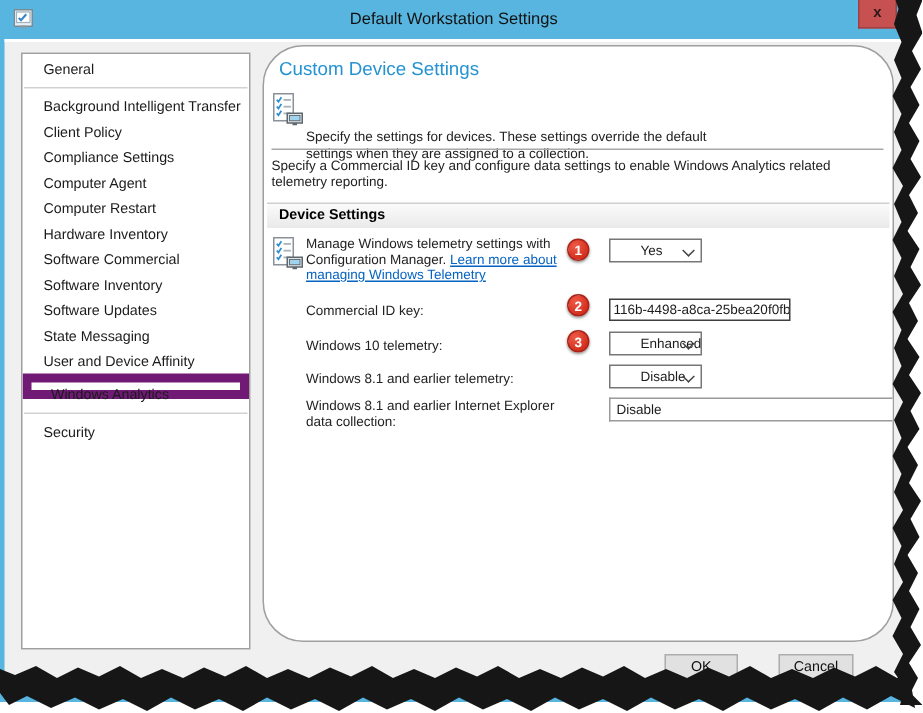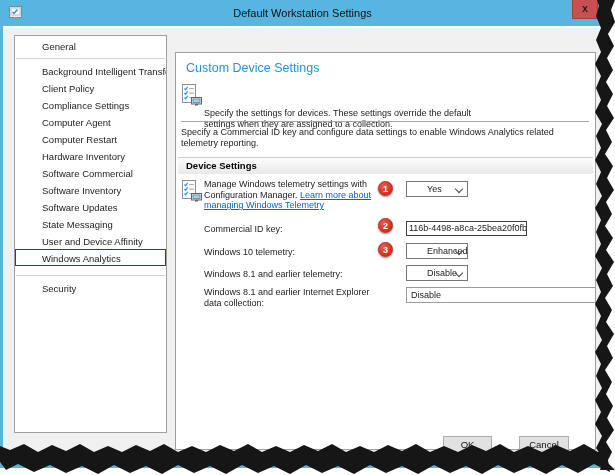--- a/index.html
+++ b/index.html
@@ -14,27 +14,27 @@
               text-align:center;font-size:11px;color:#111;}
   .close-btn{position:absolute;left:572px;top:0;width:26px;height:19px;background:#c75050;
              border:1px solid #a04040;border-top:none;box-sizing:border-box;text-align:center;
              font-size:10px;font-weight:bold;color:#2d1a1a;line-height:17px;}
 
   .body{position:absolute;left:3px;top:26px;width:599px;height:437px;background:#f0f0f0;
         border-top:2px solid #ffffff;box-sizing:border-box;}
 
   .panel-box{position:absolute;background:#fff;border:1px solid #9f9f9f;box-sizing:border-box;}
   .sidebar{left:11px;top:7px;width:153px;height:398px;overflow:hidden;}
-  .main{left:172px;top:24px;width:421px;height:398px;overflow:hidden;}
-
-  
-  .side-item{font-size:9.5px;line-height:17px;height:17px;padding-left:26px;white-space:nowrap;
+  .main{left:172px;top:2px;width:421px;height:398px;overflow:hidden;border-radius:27px;}
+
+  
+  .side-item{font-size:9.5px;line-height:17px;height:17px;padding-left:13px;white-space:nowrap;
              border:1px solid transparent;box-sizing:border-box;cursor:default;}
   .side-item.first{line-height:20px;height:20px;}
-  .side-item.selected{border:1px solid #701a75;background:#fdfefe;}
+  .side-item.selected{border:6px solid #701a75;background:#fdfefe;}
   .side-sep{height:0;border-top:1px solid #d2d2d2;margin:2px 1px 3px 1px;}
   .side-sep.pre-last{margin-top:9px;margin-bottom:3px;}
 
   
   .panel-title{position:absolute;left:10px;top:8px;font-size:12.5px;color:#2593d2;}
   .intro-icon{position:absolute;left:6px;top:31px;}
   .intro-text{position:absolute;left:28px;top:31px;width:300px;font-size:9px;line-height:11px;color:#222;margin-top:24px;}
   .rule{position:absolute;left:5px;width:408px;border-top:1px solid #a8a8a8;height:0;}
   .desc-text{position:absolute;left:5px;top:74px;width:404px;font-size:9px;line-height:10.5px;color:#222;}
   .group-band{position:absolute;left:2px;top:104px;width:415px;height:16px;

